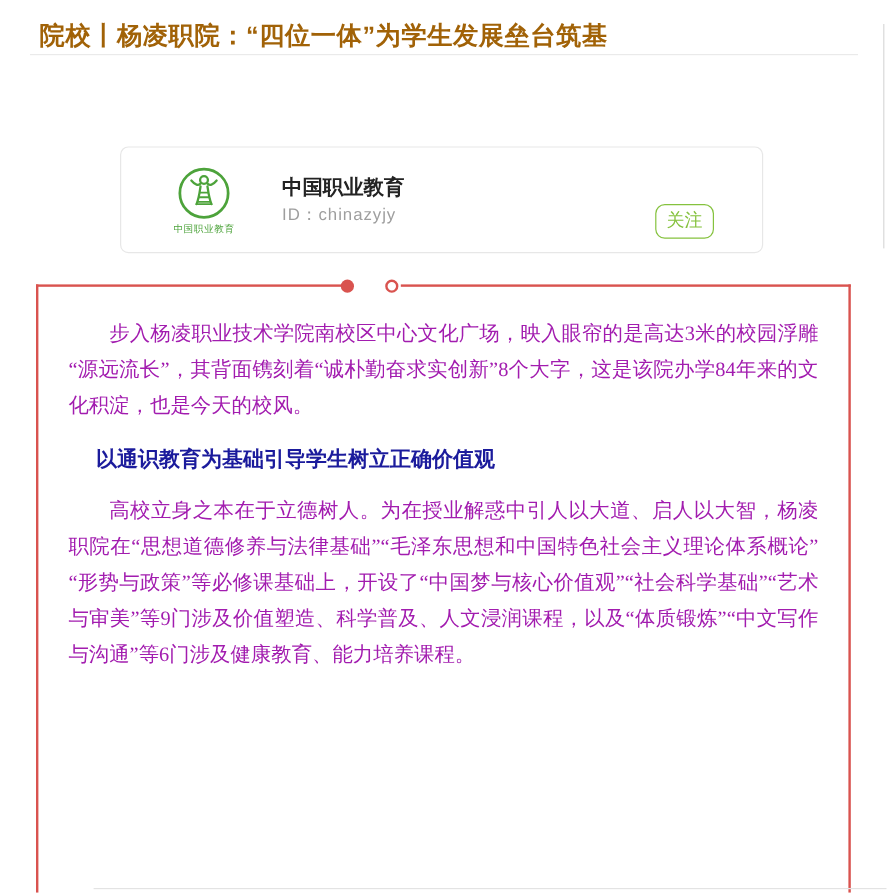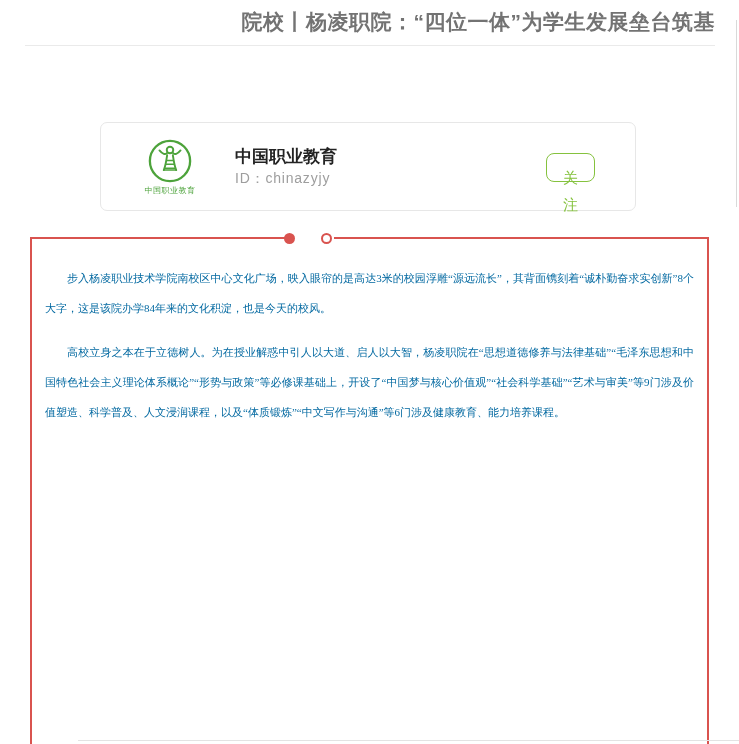--- a/index.html
+++ b/index.html
@@ -2,24 +2,23 @@
 <html lang="zh"><head>
 <meta charset="utf-8">
 <style>
   html,body { margin:0; padding:0; background:#ffffff; }
   .page {
     position:relative; width:739px; height:744px; background:#fff;
     overflow:hidden; font-family:"Liberation Sans","DejaVu Sans",sans-serif;
   }
   
   .title {
-    position:absolute; left:25px; top:8px; width:690px; margin:0;
-    font-size:21px; font-weight:bold; color:#737373; letter-spacing:0.5px;
+    position:absolute; left:25px; top:8px; width:690px; margin:8px;
+    font-size:21px; font-weight:bold; color:#a16207; letter-spacing:0.5px;
     font-family:"Liberation Sans","DejaVu Sans",sans-serif;
-    text-align:right;
   }
   .title-divider {
     position:absolute; left:25px; top:45px; width:690px; height:1px; background:#eaeaea;
   }
   .byline { position:absolute; left:25px; top:61px; font-size:15px; }
   .source { color:#576b95; text-decoration:none; margin-right:12px; cursor:pointer; }
   .time { color:#b9b9b9; }
 
   
   .account-card {
@@ -30,24 +29,24 @@
   .avatar { margin-left:36px; width:66px; text-align:center; line-height:0; }
   .avatar svg { display:block; margin:0 auto; }
   .avatar-label {
     margin-top:2px; font-size:8px; line-height:10px; color:#4da33b;
     letter-spacing:0.5px; white-space:nowrap;
   }
   .card-info { margin-left:32px; }
   .card-name { font-size:17px; font-weight:bold; color:#232323; }
   .card-id { margin-top:2px; font-size:14px; color:#9e9e9e; letter-spacing:0.8px; }
   .follow-btn {
-    position:absolute; right:40px; top:30px; width:49px; height:29px;
+    position:absolute; right:40px; top:47px; width:49px; height:29px;
     background:#fff; border:1px solid #85c23e; border-radius:8px;
     color:#85c23e; font-size:15px; line-height:27px; text-align:center;
-    padding:10px; cursor:pointer; font-family:Liberation Sans, sans-serif;
+    padding:0; cursor:pointer; font-family:Liberation Mono, monospace;
   }
 
   
   .content-box {
     position:absolute; left:30px; top:237px; width:679px; height:527px;
     border-left:2px solid #d9534f; border-right:2px solid #d9534f;
     box-sizing:border-box; padding:12px 13px 0;
     font-family:"Liberation Serif","DejaVu Serif",serif;
   }
   .tb { position:absolute; top:0; height:2px; background:#d9534f; }
@@ -55,21 +54,21 @@
   .tb-right { left:302px; right:-2px; }
   .dot-filled {
     position:absolute; left:252px; top:-4px; width:11px; height:11px;
     border-radius:50%; background:#d9534f;
   }
   .dot-hollow {
     position:absolute; left:289px; top:-4px; width:7px; height:7px;
     border:2px solid #d9534f; border-radius:50%; background:#fff;
   }
   .content-box p {
-    margin:14px 0 0; font-size:11px; line-height:30px; color:#0369a1;
+    margin:14px 12px 0; font-size:17px; line-height:30px; color:#a21caf;
     text-indent:2em; text-align:justify;
   }
   .content-box h3 {
     margin:14px 0 0; font-size:17.5px; line-height:30px; color:#1b1b9c;
     font-weight:bold; text-indent:2em;
   }
 
   
   .scroll-line { position:absolute; left:736px; top:20px; width:1px; height:187px; background:#d9d9d9; }
   .bottom-line { position:absolute; left:78px; top:740px; width:661px; height:1px; background:#e3e3e3; }
@@ -102,19 +101,20 @@
     <button class="follow-btn">关注</button>
   </div>
 
   <div class="content-box">
     <span class="tb tb-left"></span>
     <span class="dot-filled"></span>
     <span class="dot-hollow"></span>
     <span class="tb tb-right"></span>
 
     <p>步入杨凌职业技术学院南校区中心文化广场，映入眼帘的是高达3米的校园浮雕“源远流长”，其背面镌刻着“诚朴勤奋求实创新”8个大字，这是该院办学84年来的文化积淀，也是今天的校风。</p>
+    <h3>以通识教育为基础引导学生树立正确价值观</h3>
     <p>高校立身之本在于立德树人。为在授业解惑中引人以大道、启人以大智，杨凌职院在“思想道德修养与法律基础”“毛泽东思想和中国特色社会主义理论体系概论”“形势与政策”等必修课基础上，开设了“中国梦与核心价值观”“社会科学基础”“艺术与审美”等9门涉及价值塑造、科学普及、人文浸润课程，以及“体质锻炼”“中文写作与沟通”等6门涉及健康教育、能力培养课程。</p>
   </div>
 
   <div class="scroll-line"></div>
   <div class="bottom-line"></div>
 
 </div>
 
 </body></html>

